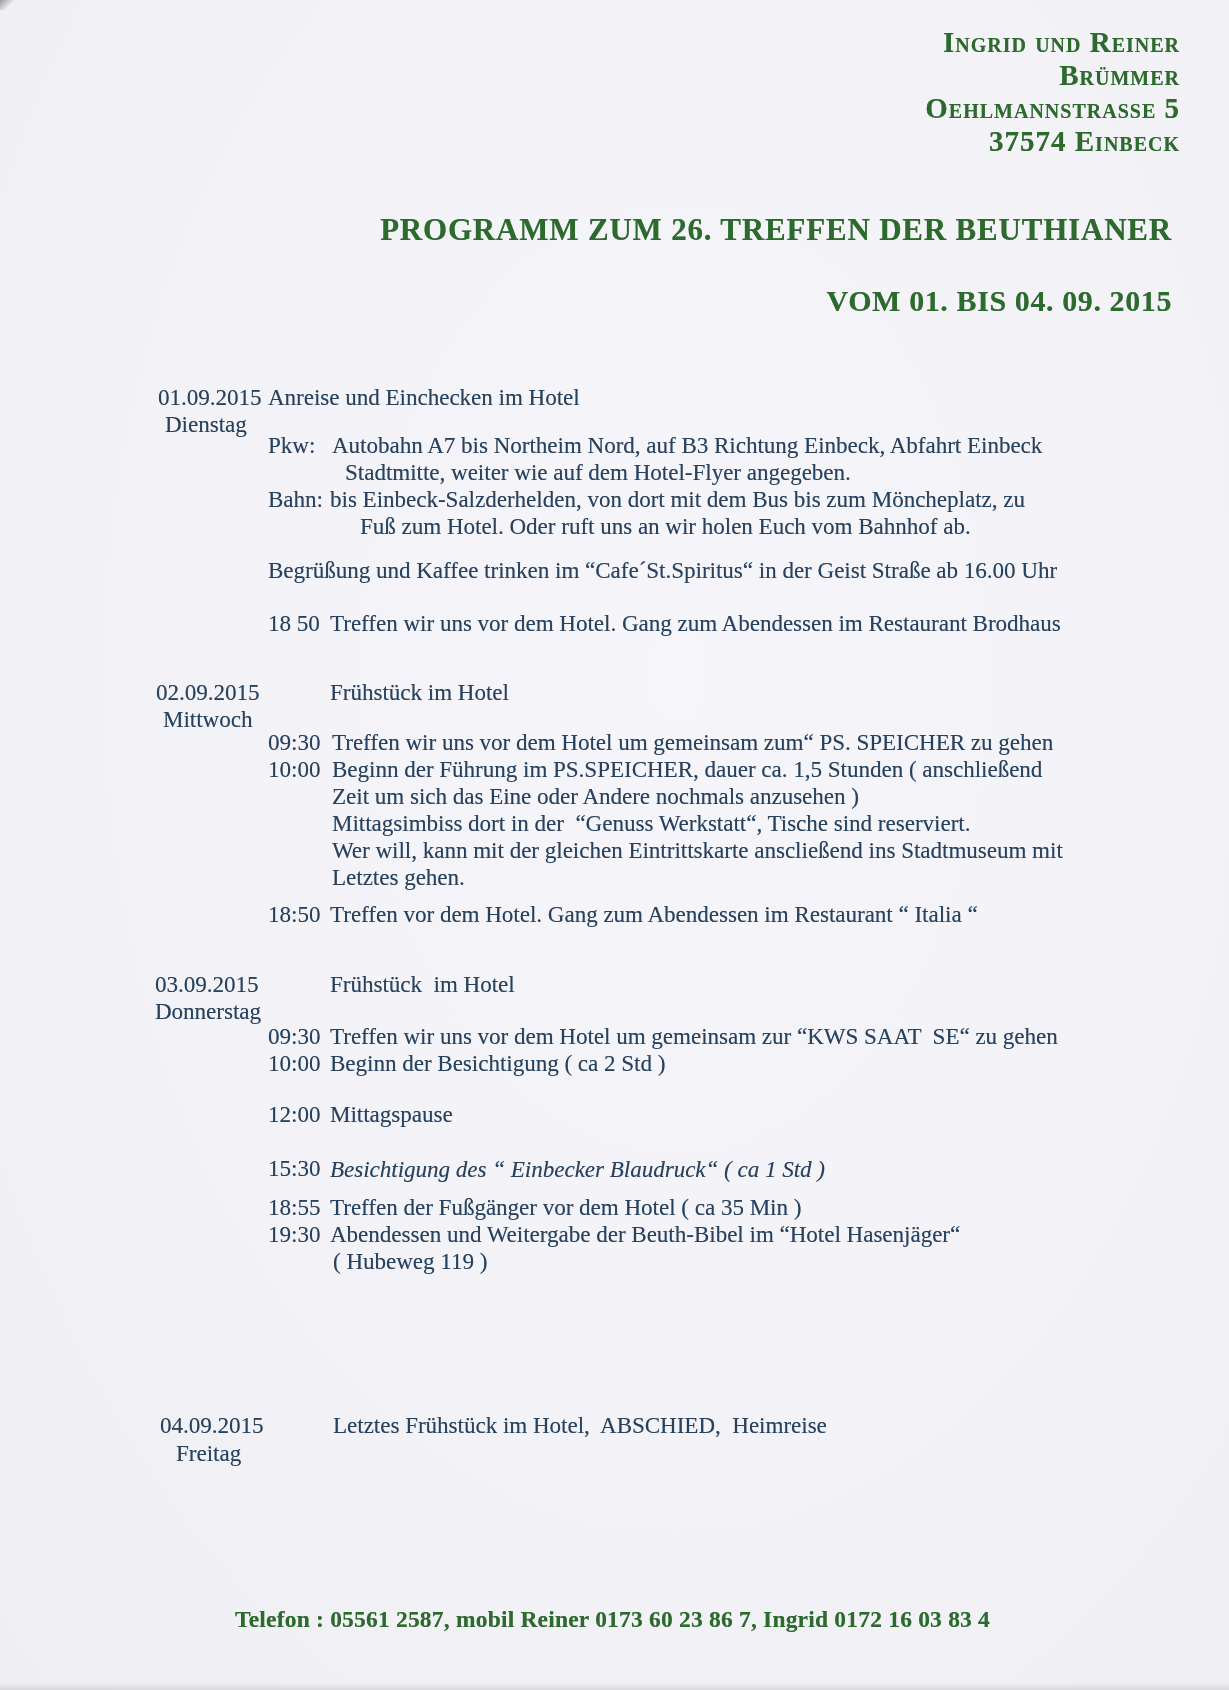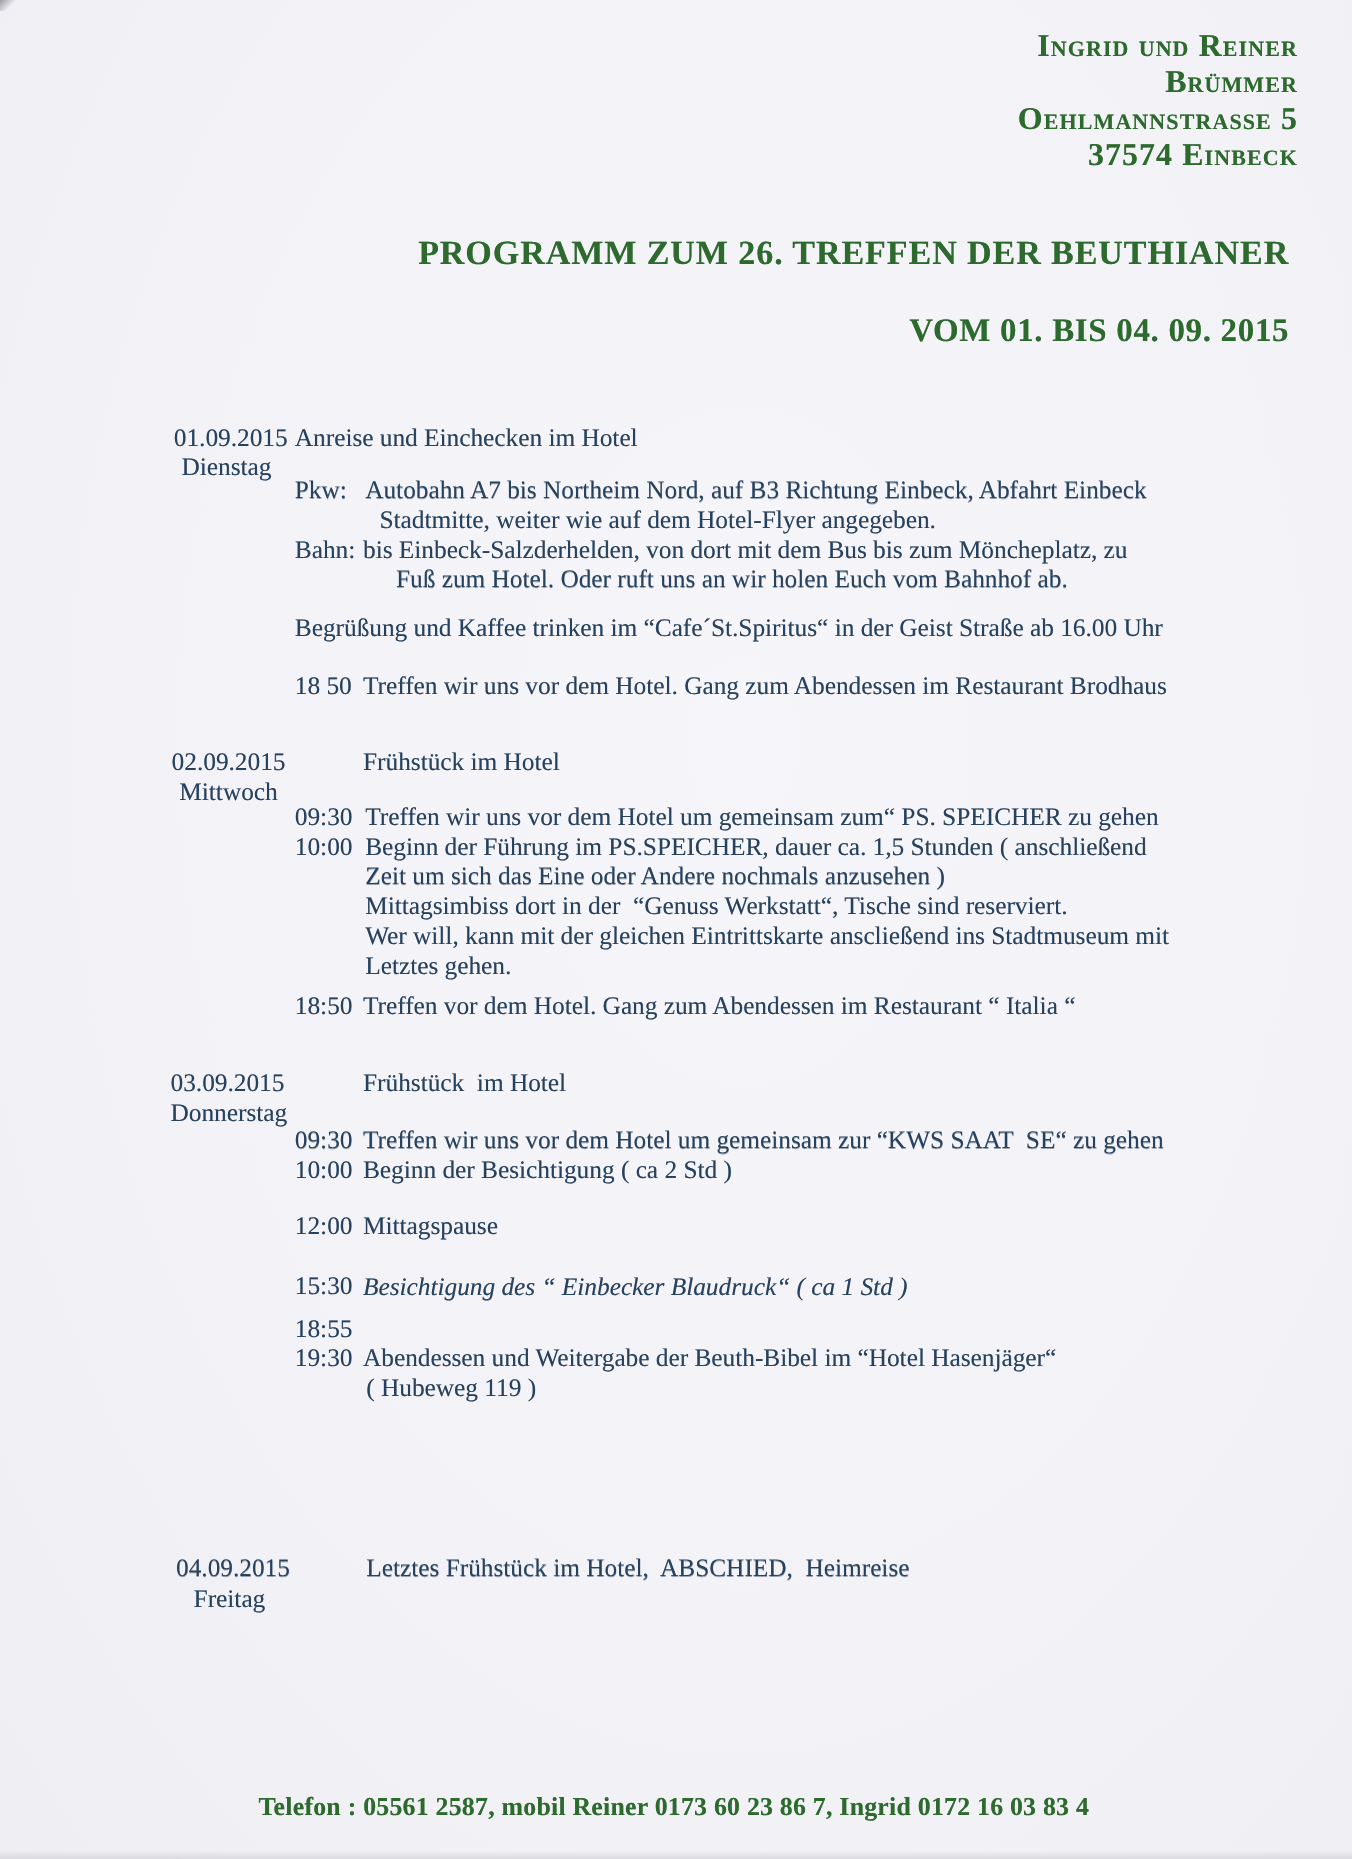--- a/index.html
+++ b/index.html
@@ -38,21 +38,21 @@
     text-align:right;
   }
   .sender div{
     font-size:29px;line-height:33px;
     font-variant:small-caps;
     letter-spacing:1px;
   }
   .title-wrap{position:absolute;left:0;width:1172px;text-align:right;}
   .big{font-size:31px;letter-spacing:.8px;}
   .mid{font-size:30px;letter-spacing:.6px;}
-  .footer{font-size:23.5px;letter-spacing:.2px;margin-top:24px;}
+  .footer{font-size:23.5px;letter-spacing:.2px;}
 </style>
 </head>
 <body>
 
 <div class="page">
   <div class="corner-mark"></div>
   <div class="edge-shade"></div>
 
   <div class="sender green">
     <div>Ingrid und  Reiner</div>
@@ -105,20 +105,21 @@
 
   <div class="t navy" style="top:1023px;left:268px;">09:30</div>
   <div class="t navy" style="top:1023px;left:330px;">Treffen wir uns vor dem Hotel um gemeinsam zur “KWS SAAT  SE“ zu gehen</div>
   <div class="t navy" style="top:1050px;left:268px;">10:00</div>
   <div class="t navy" style="top:1050px;left:330px;">Beginn der Besichtigung ( ca 2 Std )</div>
   <div class="t navy" style="top:1101px;left:268px;">12:00</div>
   <div class="t navy" style="top:1101px;left:330px;">Mittagspause</div>
   <div class="t navy" style="top:1155px;left:268px;">15:30</div>
   <div class="t navy" style="top:1156px;left:330px;font-style:italic;">Besichtigung des “ Einbecker Blaudruck“ ( ca 1 Std )</div>
   <div class="t navy" style="top:1194px;left:268px;">18:55</div>
+  <div class="t navy" style="top:1194px;left:330px;">Treffen der Fußgänger vor dem Hotel ( ca 35 Min )</div>
   <div class="t navy" style="top:1221px;left:268px;">19:30</div>
   <div class="t navy" style="top:1221px;left:330px;">Abendessen und Weitergabe der Beuth-Bibel im “Hotel Hasenjäger“</div>
   <div class="t navy" style="top:1248px;left:333px;">( Hubeweg 119 )</div>
 
   <div class="t navy" style="top:1412px;left:160px;">04.09.2015</div>
   <div class="t navy" style="top:1440px;left:160px;margin-left:16px;">Freitag</div>
   <div class="t navy" style="top:1412px;left:333px;">Letztes Frühstück im Hotel,  ABSCHIED,  Heimreise</div>
 
   <div class="t green footer" style="top:1606px;left:235px;">Telefon : 05561 2587, mobil Reiner 0173 60 23 86 7, Ingrid 0172 16 03 83 4</div>
 </div>

